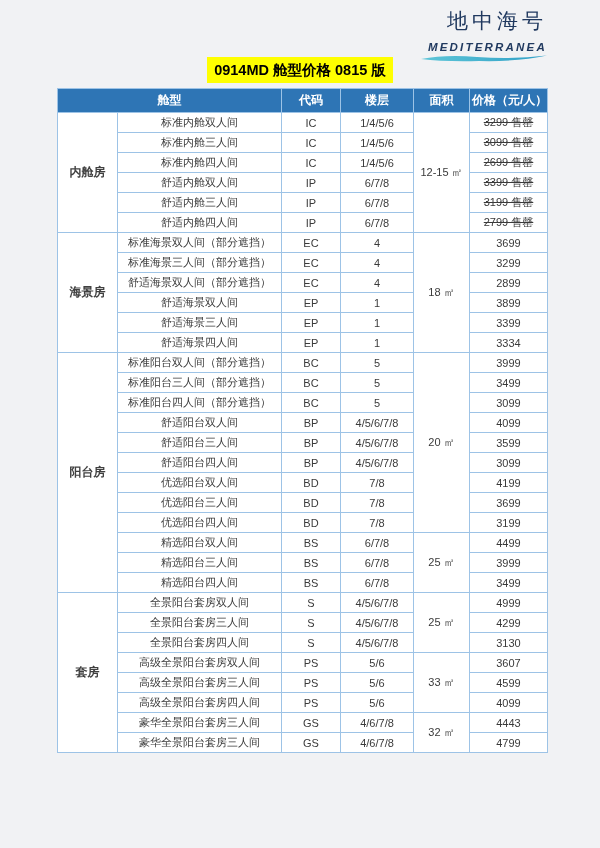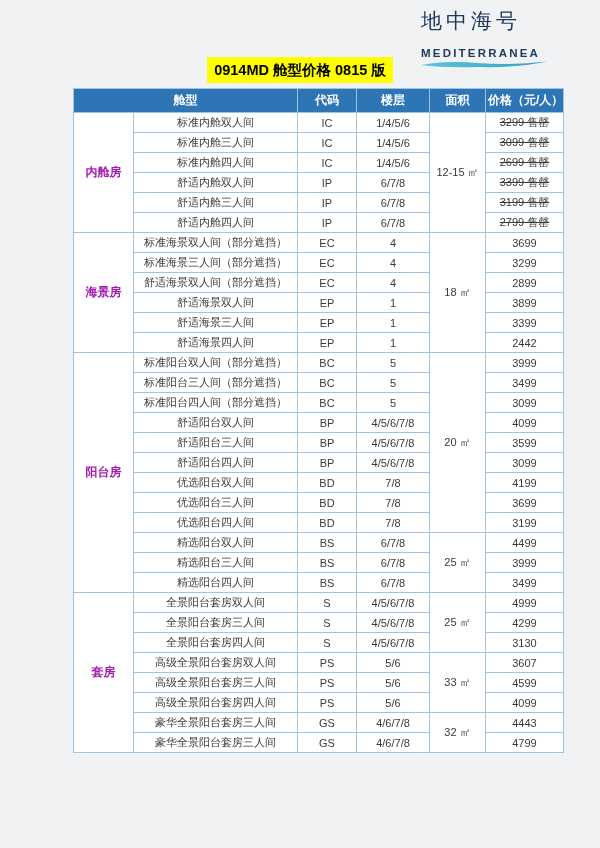--- a/index.html
+++ b/index.html
@@ -1,43 +1,43 @@
 <!DOCTYPE html>
 <html><head>
 <meta charset="utf-8">
 <style>
   html,body{margin:0;padding:0;}
   .canvas{
     position:relative;width:600px;height:848px;background:#f1f2f4;overflow:hidden;
     font-family:"Liberation Sans","DejaVu Sans",sans-serif;
   }
   
-  .logo{position:absolute;top:7px;right:53px;width:126px;text-align:left;}
+  .logo{position:absolute;top:7px;right:53px;width:126px;text-align:right;}
   .logo-cn{font-size:21px;letter-spacing:4px;color:#20395f;font-weight:500;white-space:nowrap;}
-  .logo-en{font-size:11.5px;letter-spacing:2.2px;color:#20395f;font-weight:600;margin-top:12px;white-space:nowrap;}
+  .logo-en{font-size:11.5px;letter-spacing:2.2px;color:#20395f;font-weight:600;margin-top:6px;white-space:nowrap;font-style:italic;}
   .logo-wave{display:block;margin:1px auto 0 auto;}
   
   .title-wrap{position:absolute;top:57px;left:0;width:100%;text-align:center;}
   .title{display:inline-block;background:#ffff00;color:#000;font-weight:bold;font-size:14.5px;line-height:20px;padding:3px 7px;}
   
   .price-table{
     position:absolute;left:57px;top:88px;width:490px;
-    border-collapse:collapse;table-layout:fixed;margin-left:16px;
+    border-collapse:collapse;table-layout:fixed;
   }
   .price-table th,.price-table td{
     border:1px solid #9dc3e6;text-align:center;vertical-align:middle;
     padding:0 2px;overflow:hidden;white-space:nowrap;
   }
   .price-table thead th{
     background:#2e75b5;color:#ffffff;font-weight:bold;font-size:12px;height:23px;
   }
   .price-table td{
     background:#ffffff;color:#3a3a3a;font-size:11px;height:19px;
   }
-  .price-table td.group-cell{font-weight:bold;color:#a21caf;font-size:12px;}
+  .price-table td.group-cell{font-weight:bold;color:#404040;font-size:12px;}
   .price-table td.sold{text-decoration:line-through;}
 </style>
 </head>
 <body>
 
 <div class="canvas">
 
   <div class="logo">
     <div class="logo-cn">地中海号</div>
     <div class="logo-en">MEDITERRANEA</div>
@@ -142,21 +142,21 @@
         <tr>
           <td>舒适海景三人间</td>
           <td>EP</td>
           <td>1</td>
           <td>3399</td>
         </tr>
         <tr>
           <td>舒适海景四人间</td>
           <td>EP</td>
           <td>1</td>
-          <td>2442</td>
+          <td>3334</td>
         </tr>
         <tr>
           <td rowspan="12" class="group-cell">阳台房</td>
           <td>标准阳台双人间（部分遮挡）</td>
           <td>BC</td>
           <td>5</td>
           <td rowspan="9">20 ㎡</td>
           <td>3999</td>
         </tr>
         <tr>

